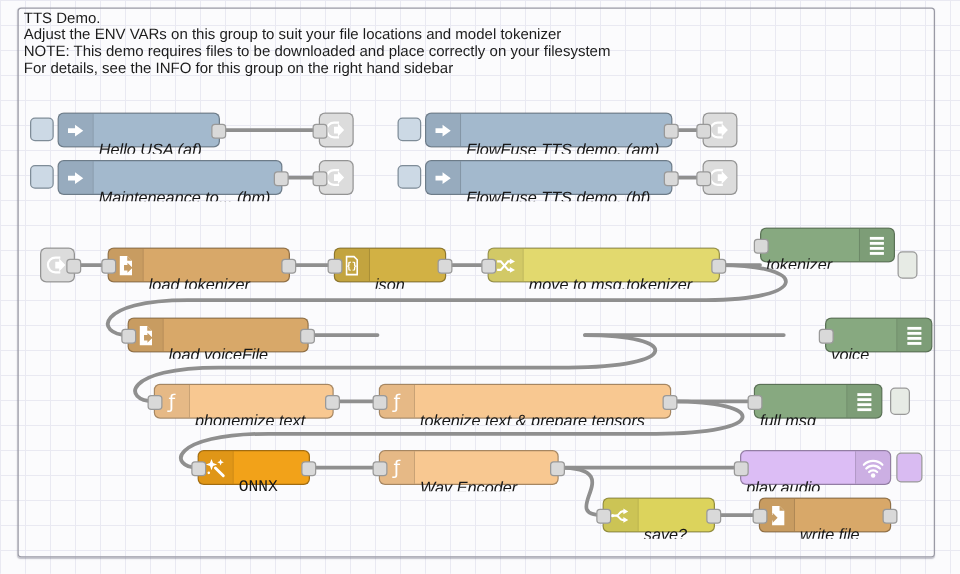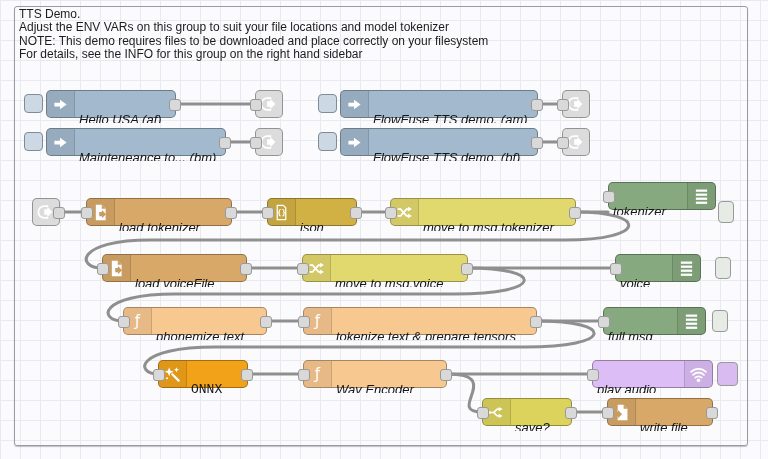--- a/index.html
+++ b/index.html
@@ -231,36 +231,23 @@
           <path fill="#fff" d="M4.5 1h7L16 5.5V19H4.5z"></path>
           <path fill="#c69c63" d="M11.5 1v4.5H16z"></path>
           <path fill="#c69c63" d="M8.5 9.5h3.2V7.2L16.5 12l-4.8 4.8v-2.3H8.5z"></path>
         </svg>
     </span>
     <span class="label">load voiceFile</span>
     <span class="port in"></span>
     <span class="port out"></span>
   </div>
 
-  <div class="node" style="left: 302px; top: 254px; width: 166px; background-color: rgb(226, 217, 110);">
-    <span class="stripe l">
-      <svg width="17" height="17" viewBox="0 0 20 20">
-          <path d="M2 6h3.4l7 8h2.4" fill="none" stroke="#fff" stroke-width="2"></path>
-          <path d="M2 14h3.4l7-8h2.4" fill="none" stroke="#fff" stroke-width="2"></path>
-          <path fill="#fff" d="M14 3.2 18.8 6 14 8.8z"></path>
-          <path fill="#fff" d="M14 11.2 18.8 14 14 16.8z"></path>
-        </svg>
-    </span>
-    <span class="label">move to msg.voice</span>
-    <span class="port in"></span>
-    <span class="port out"></span>
-  </div>
 
   <div class="togglebtn" style="left: 715px; top: 257px; width: 16px; height: 22px; background-color: rgb(231, 235, 229);"></div>
-  <div class="node" style="left: 615px; top: 254px; width: 86px; background-color: rgb(135, 169, 128);">
+  <div class="node" style="left: 660px; top: 254px; width: 86px; background-color: rgb(135, 169, 128);">
     <span class="label">voice</span>
     <span class="stripe r">
       <svg width="15" height="18" viewBox="0 0 16 19">
           <g fill="#fff">
             <rect x="2" y="2.6" width="12" height="2.4"></rect>
             <rect x="2" y="6.9" width="12" height="2.4"></rect>
             <rect x="2" y="11.2" width="12" height="2.4"></rect>
             <rect x="2" y="15.5" width="12" height="2.4"></rect>
           </g>
         </svg>

